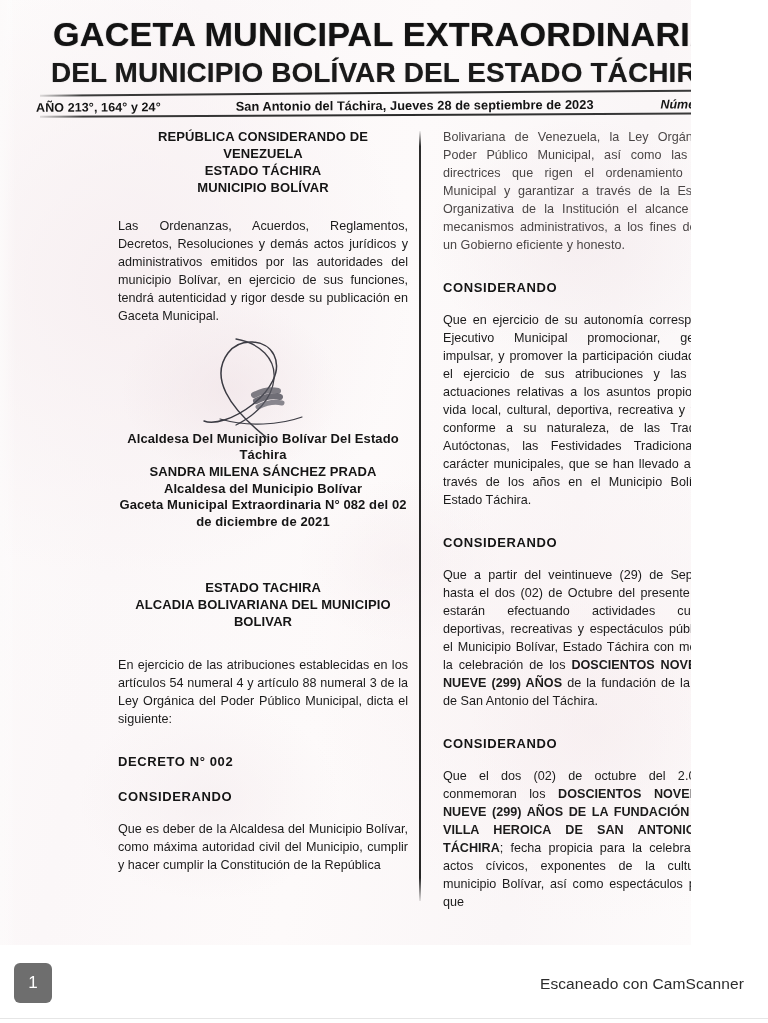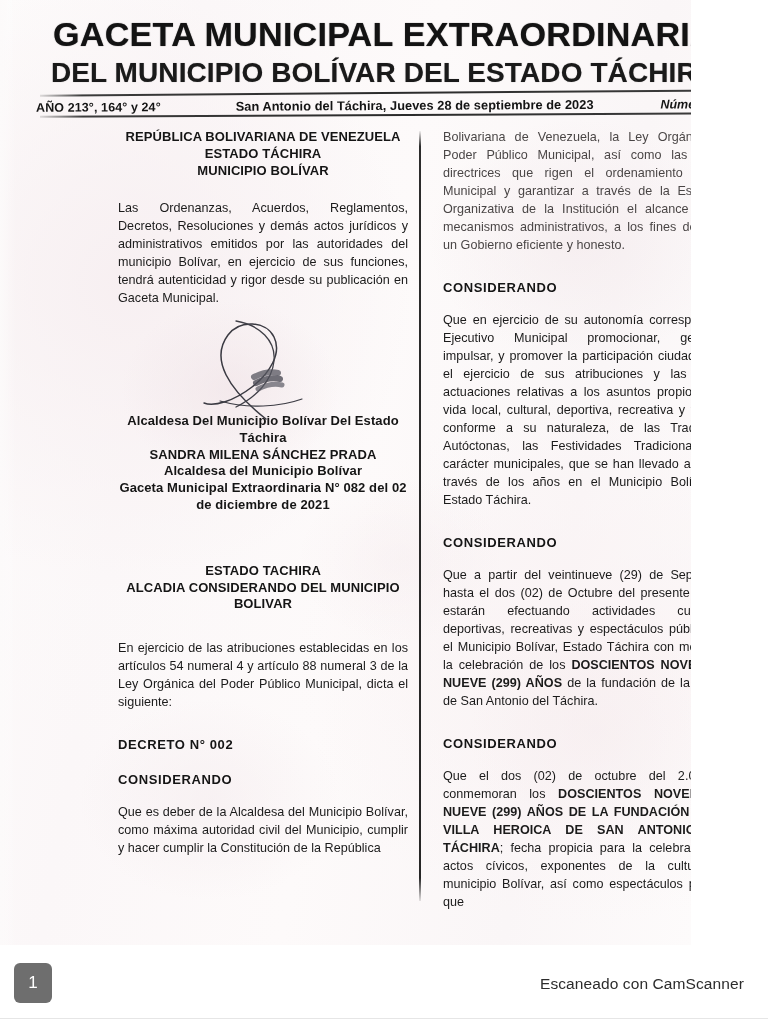--- a/index.html
+++ b/index.html
@@ -285,21 +285,21 @@
     <span class="issue-number">Número 069</span>
   </div>
 
   <div class="columns">
 
     <div class="col-divider"></div>
 
     <div class="col col-left">
 
       <div class="heading-block">
-        <div>REPÚBLICA BOLIVARIANA DE VENEZUELA</div>
+        <div>REPÚBLICA CONSIDERANDO DE VENEZUELA</div>
         <div>ESTADO TÁCHIRA</div>
         <div>MUNICIPIO BOLÍVAR</div>
       </div>
 
       <div class="spacer-20"></div>
 
       <p class="body-text">Las Ordenanzas, Acuerdos, Reglamentos, Decretos, Resoluciones y demás actos jurídicos y administrativos emitidos por las autoridades del municipio Bolívar, en ejercicio de sus funciones, tendrá autenticidad y rigor desde su publicación en Gaceta Municipal.</p>
 
       <div class="signature">
         <svg width="190" height="112" viewBox="0 0 190 112" fill="none" xmlns="http://www.w3.org/2000/svg" aria-hidden="true">
@@ -319,21 +319,21 @@
         <div>Gaceta Municipal Extraordinaria N° 082 del 02 de diciembre de 2021</div>
       </div>
 
       <div class="spacer-16"></div>
 
 
       <div class="spacer-34"></div>
 
       <div class="heading-block tight">
         <div>ESTADO TACHIRA</div>
-        <div>ALCADIA CONSIDERANDO DEL MUNICIPIO</div>
+        <div>ALCADIA BOLIVARIANA DEL MUNICIPIO</div>
         <div>BOLIVAR</div>
       </div>
 
       <div class="spacer-26"></div>
 
       <p class="body-text">En ejercicio de las atribuciones establecidas en los artículos 54 numeral 4 y artículo 88 numeral 3 de la Ley Orgánica del Poder Público Municipal, dicta el siguiente:</p>
 
       <div class="spacer-26"></div>
 
       <div class="considerando">DECRETO N° 002</div>

